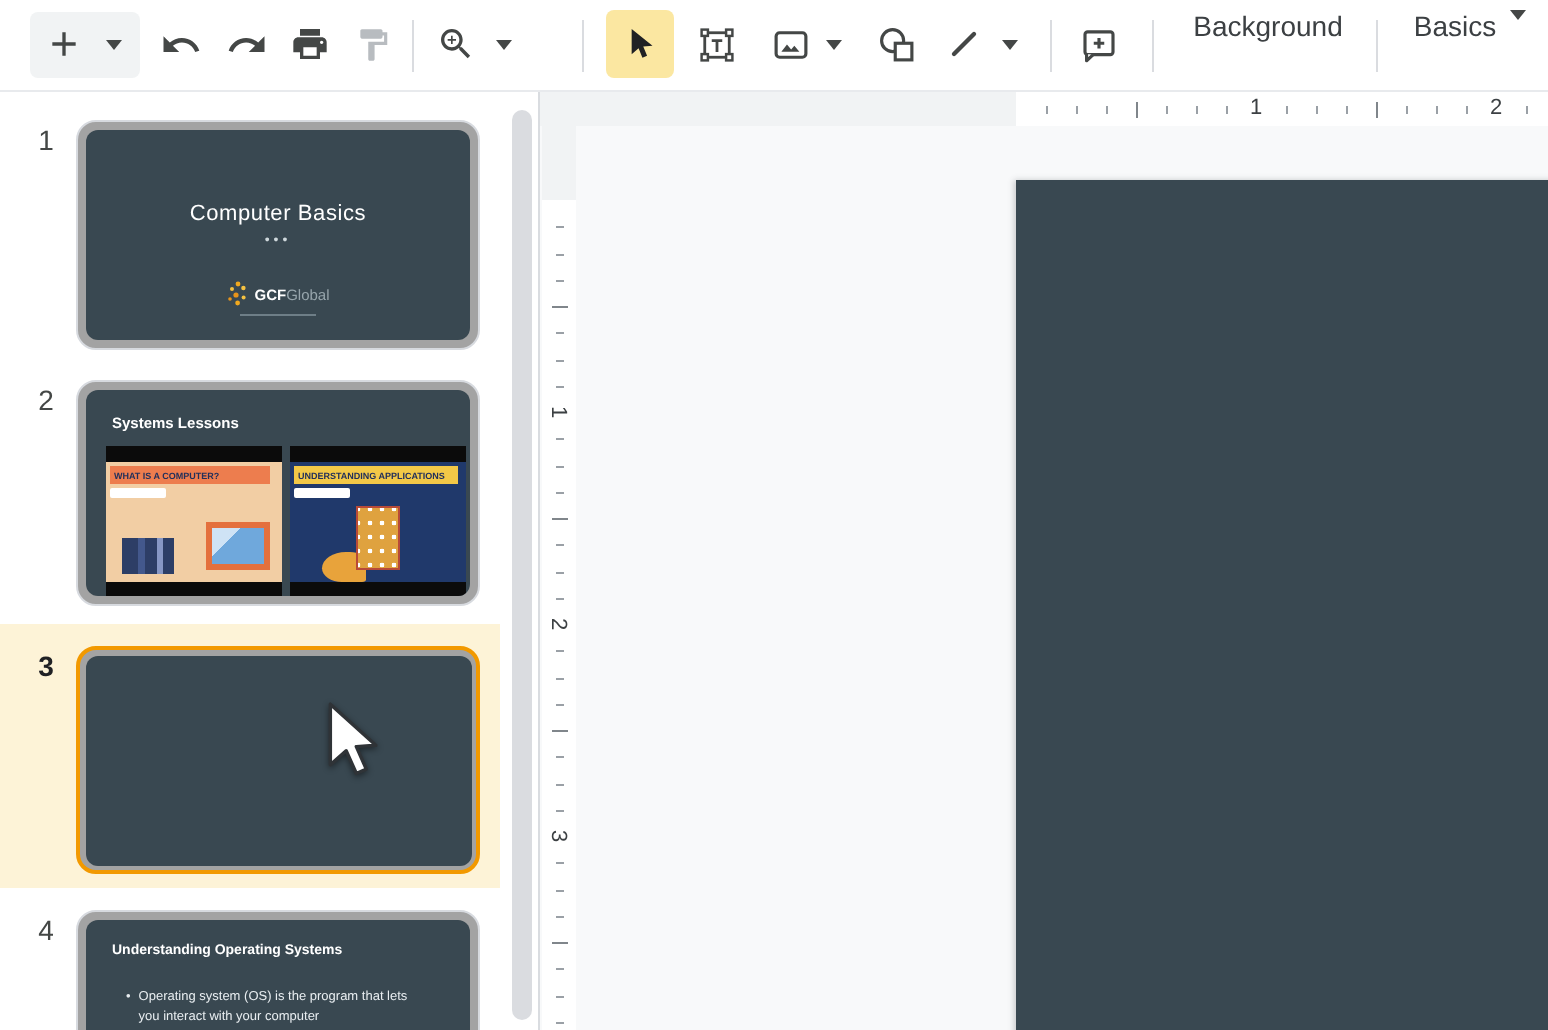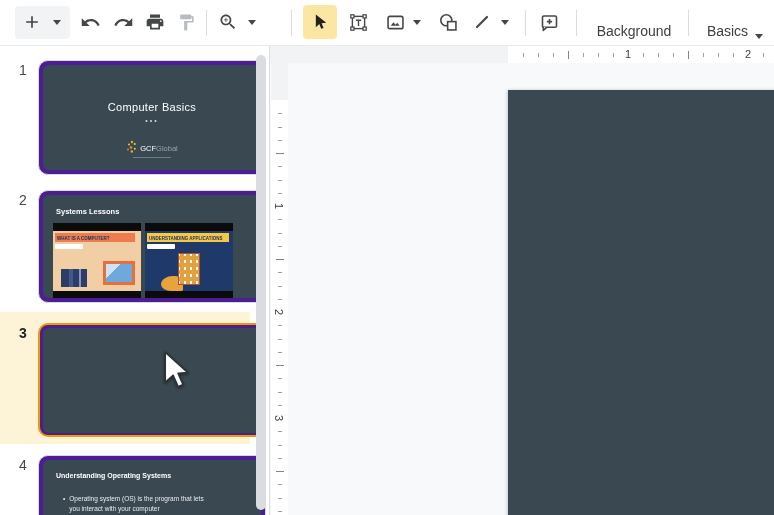--- a/index.html
+++ b/index.html
@@ -13,51 +13,51 @@
     align-items:center; justify-content:center; background:transparent; border:none;
     cursor:pointer; border-radius:4px; }
   .tb-caret-btn { position:absolute; top:5px; height:34px; width:16px; display:flex;
     align-items:center; justify-content:center; background:transparent; border:none; cursor:pointer; }
   .caret { width:0; height:0; border-left:4px solid transparent; border-right:4px solid transparent;
     border-top:5px solid #444746; }
   .plus-group-bg { position:absolute; left:15px; top:6px; width:55px; height:33px;
     background:#f1f3f4; border-radius:4px; }
   .tb-divider { position:absolute; top:10px; width:1px; height:26px; background:#dadce0; }
   .tb-btn.active { background:#fbe7a1; }
-  .tb-text-btn { position:absolute; top:5px; height:34px; display:flex; align-items:flex-end;
+  .tb-text-btn { position:absolute; top:5px; height:34px; display:flex; align-items:flex-start;
     justify-content:center; gap:7px; background:transparent; border:none; cursor:pointer;
     font-family:"Liberation Sans",sans-serif; font-size:14px; font-weight:500; color:#3c4043; }
   .icon { display:block; }
 
   
   .main { position:absolute; top:46px; left:0; right:0; bottom:0; display:flex; }
 
   
   .filmstrip { position:relative; width:270px; height:100%; background:#fff;
     border-right:1px solid #d9dce0; overflow:hidden; flex:none; }
   .slide-num { position:absolute; left:14px; width:18px; text-align:center; font-size:14px;
     color:#444746; }
   .slide-num.selected { color:#202124; font-weight:bold; }
   .row-highlight { position:absolute; left:0; top:266px; width:250px; height:132px;
     background:#fdf3d7; }
-  .thumb { position:absolute; left:38px; width:228px; background:#4c1d95;
+  .thumb { position:absolute; left:38px; width:202px; background:#a3a3a3;
     border:1px solid #d7dadf; border-radius:10px; padding:4px; cursor:pointer; }
   .thumb.selected { border:2.5px solid #F29900; padding:2.5px; }
   .thumb-inner { position:relative; width:100%; height:100%; background:#394851;
     border-radius:6px; overflow:hidden; }
 
   
   .s1-title { position:absolute; top:36px; width:100%; text-align:center; color:#fff;
     font-size:11px; font-weight:500; letter-spacing:.3px; }
   .s1-dots { position:absolute; top:52px; width:100%; text-align:center; color:#cfd8dc;
     font-size:7px; letter-spacing:2px; }
   .s1-logo { position:absolute; top:72px; width:100%; display:flex; flex-direction:column;
     align-items:center; }
   .s1-logo-row { display:flex; align-items:center; gap:3px; }
-  .gcf-bold { color:#fff; font-weight:normal; font-size:7.5px; }
+  .gcf-bold { color:#fff; font-weight:bold; font-size:7.5px; }
   .gcf-light { color:#97a5ac; font-size:7.5px; }
   .tagline-line { width:38px; height:1px; background:#6e7e87; margin-top:2px; }
 
   
   .s2-title { position:absolute; left:13px; top:12px; color:#fff; font-size:7.5px; font-weight:600; }
   .video { position:absolute; top:28px; width:88px; height:76px; background:#0b0b0b; }
   .video.left { left:10px; } .video.right { left:102px; }
   .video-screen { position:absolute; left:0; right:0; top:8px; bottom:8px; overflow:hidden; }
   .video.left .video-screen { background:#f2cea4; }
   .video.right .video-screen { background:#20396b; }

